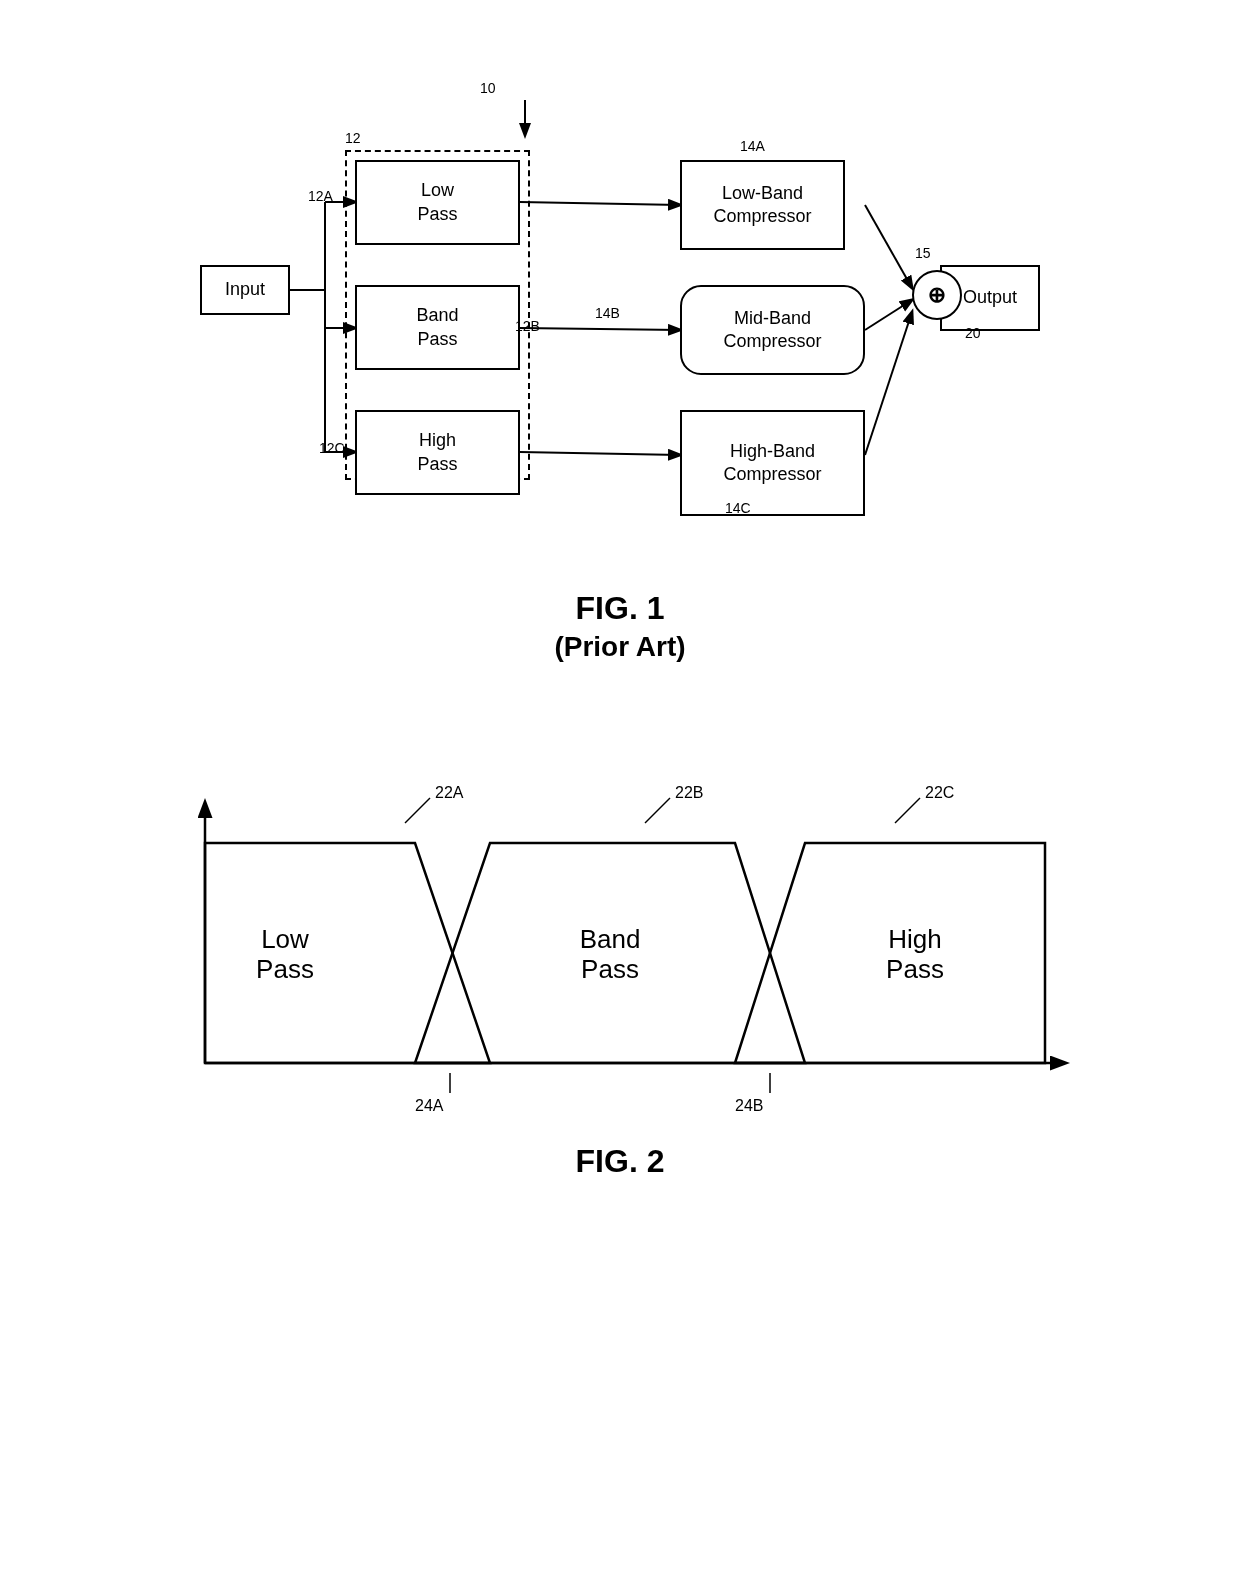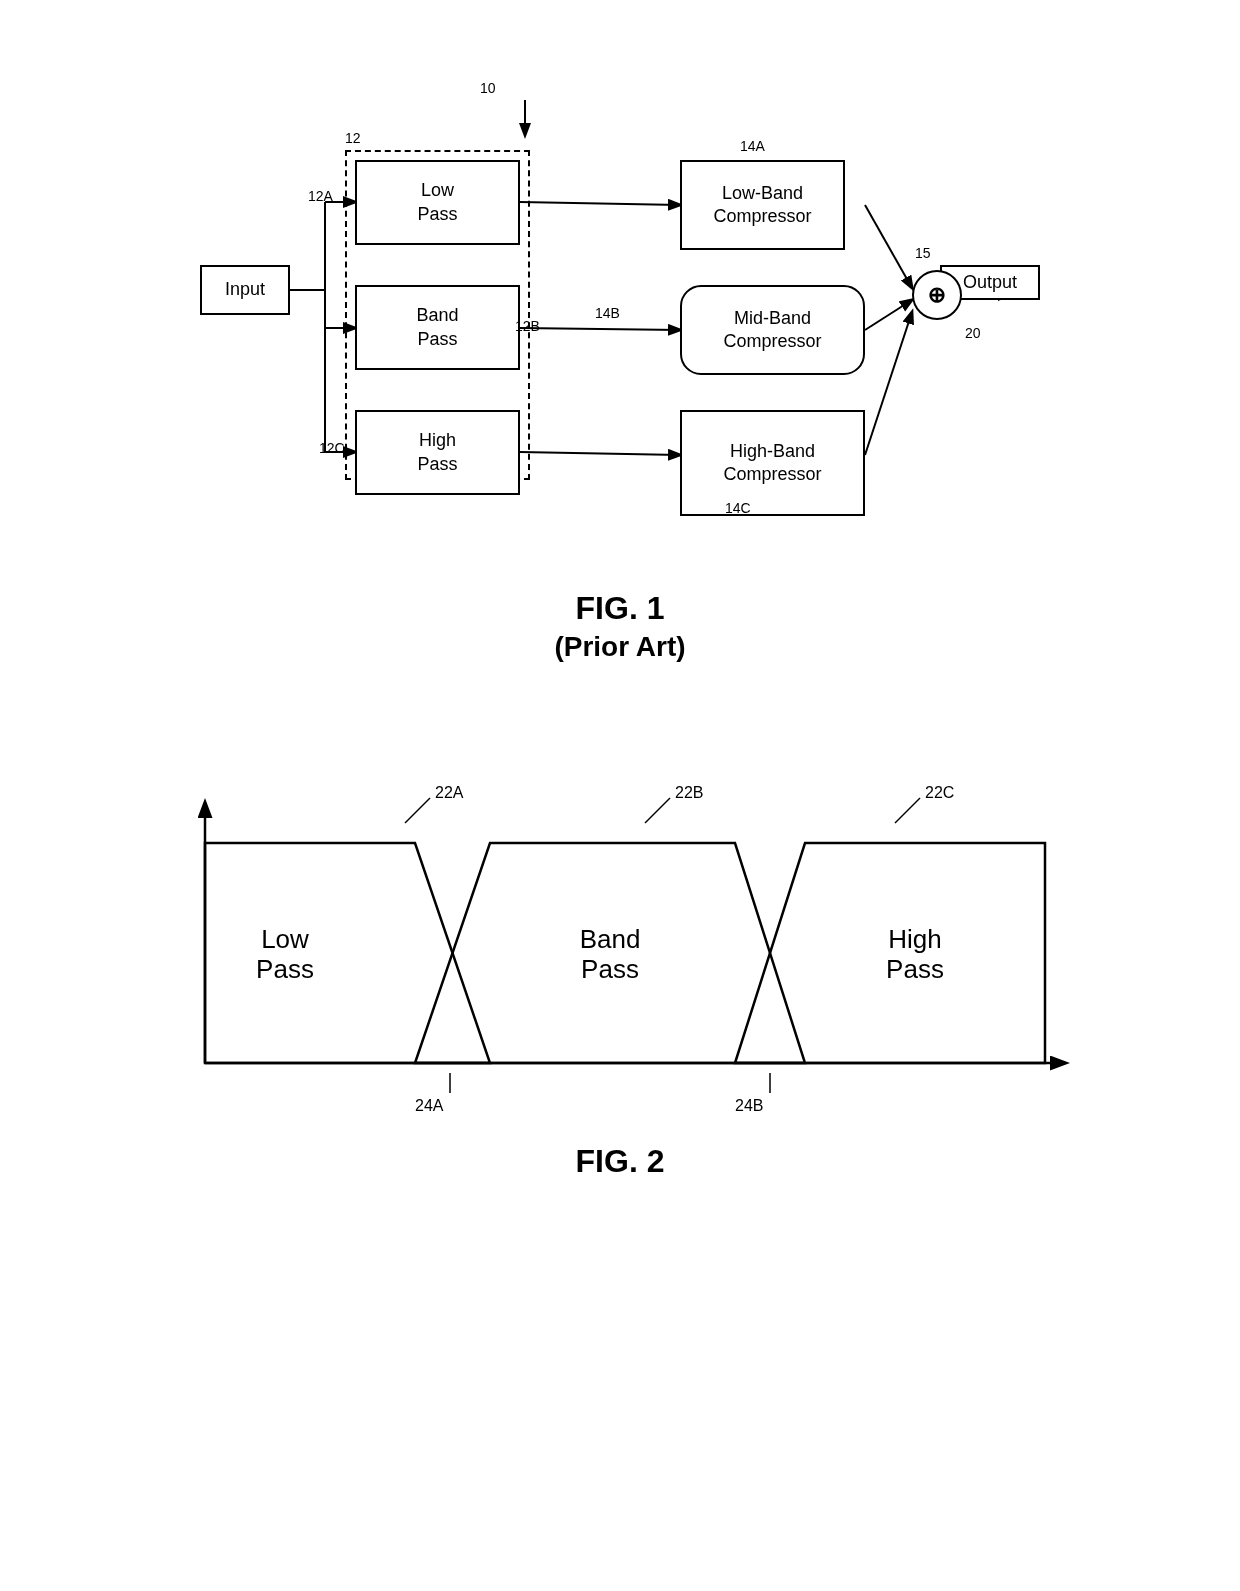--- a/index.html
+++ b/index.html
@@ -54,21 +54,21 @@
       left: 30px;
       top: 195px;
       width: 90px;
       height: 50px;
     }
 
     .box-output {
       right: 30px;
       top: 195px;
       width: 100px;
-      height: 35px;
+      height: 66px;
     }
 
     
     .dashed-group {
       position: absolute;
       left: 175px;
       top: 80px;
       width: 185px;
       height: 330px;
       border: 2px dashed #000;

